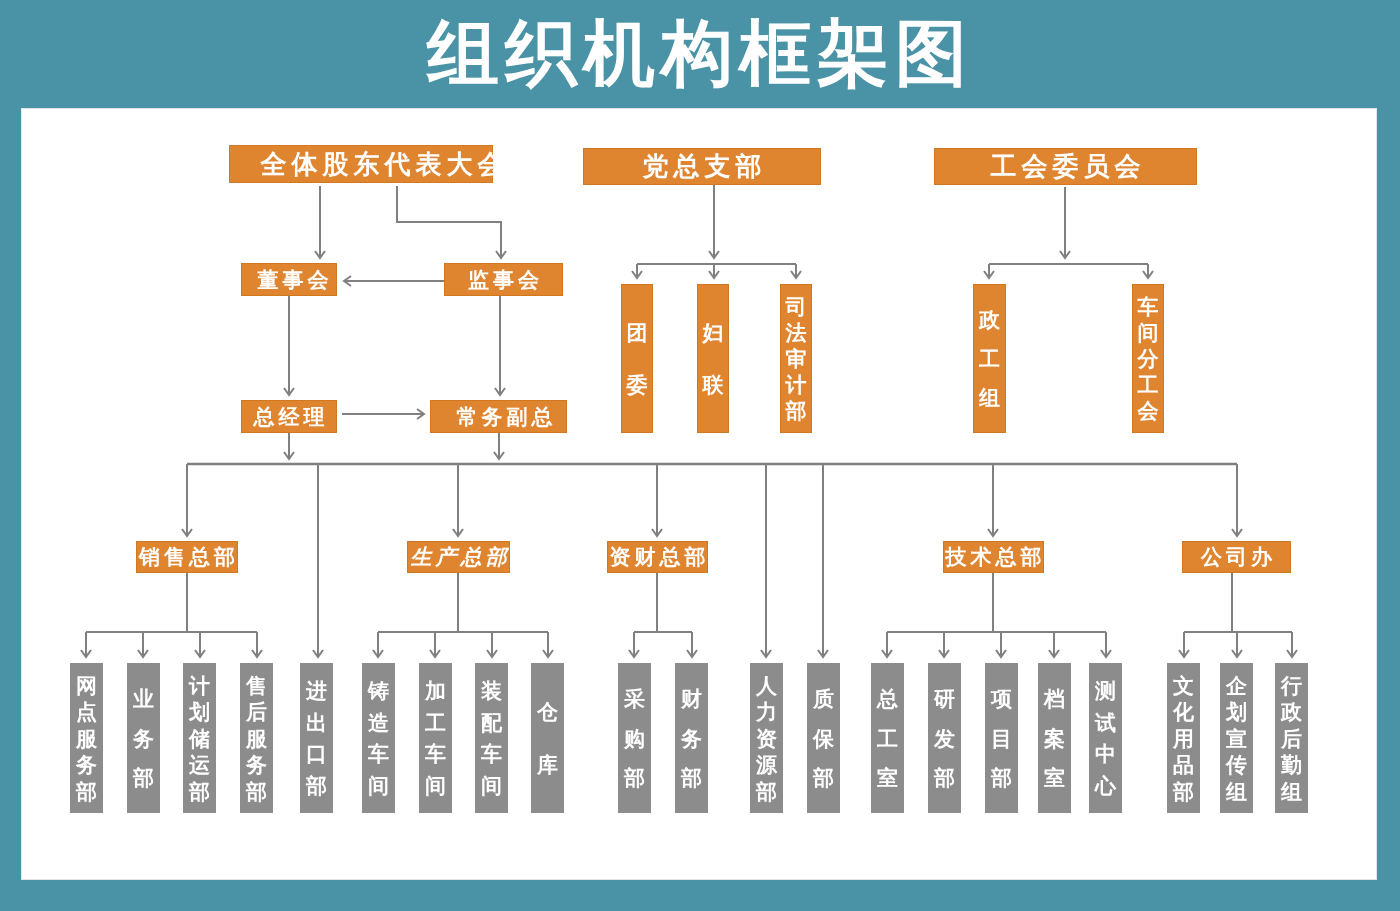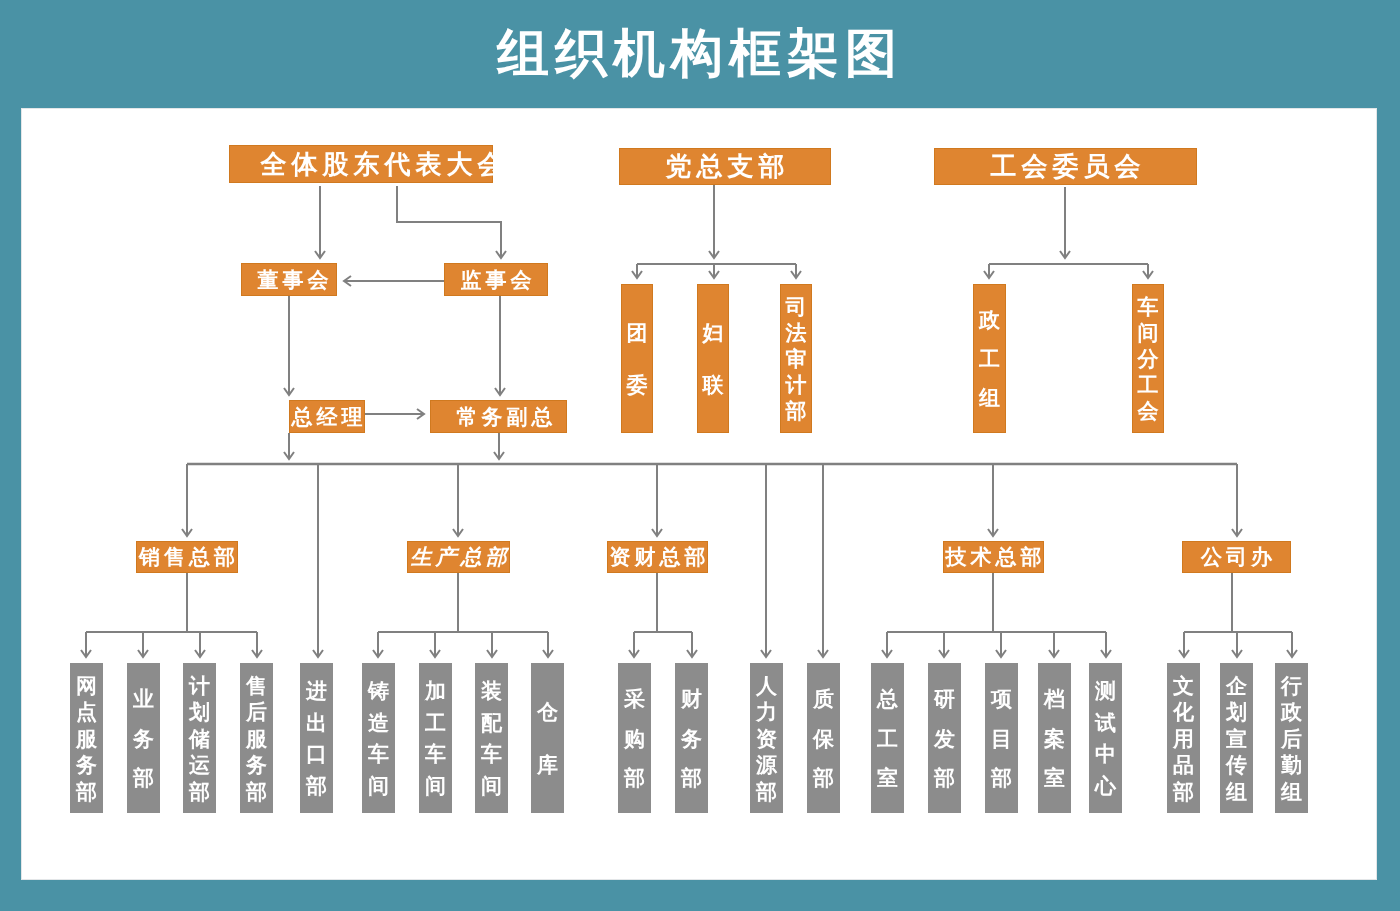--- a/index.html
+++ b/index.html
@@ -8,21 +8,21 @@
   }
   html,body{margin:0;padding:0;}
   body{font-family:"Liberation Sans","DejaVu Sans",sans-serif;}
   .stage{
     position:relative;width:1400px;height:911px;background:var(--bg);
     overflow:hidden;
   }
   .title{
     position:absolute;left:0;top:0;width:100%;height:108px;
     display:flex;align-items:center;justify-content:center;
-    color:var(--white);font-size:52px;font-weight:bold;letter-spacing:6px;
+    color:var(--white);font-size:72px;font-weight:bold;letter-spacing:6px;
   }
   .panel{
     position:absolute;left:21px;top:108px;width:1356px;height:772px;
     background:var(--panel);border:1px solid #e3e6e8;box-sizing:border-box;
   }
   svg.connectors{position:absolute;left:0;top:0;pointer-events:none;}
   .node{
     position:absolute;box-sizing:border-box;color:var(--white);font-weight:bold;
     display:flex;align-items:center;justify-content:center;
   }
@@ -103,25 +103,25 @@
         <polyline points="1106,632 1106,657" marker-end="url(#arrow)"></polyline>
         <polyline points="1232,573 1232,632"></polyline>
         <polyline points="1184,632 1292,632"></polyline>
         <polyline points="1184,632 1184,657" marker-end="url(#arrow)"></polyline>
         <polyline points="1237,632 1237,657" marker-end="url(#arrow)"></polyline>
         <polyline points="1292,632 1292,657" marker-end="url(#arrow)"></polyline>
       </g>
   </svg>
   <div id="nodes">
       <div class="node node-h big" style="left: 229px; top: 145px; width: 264px; height: 38px; padding-left: 42px;">全体股东代表大会</div>
-      <div class="node node-h big" style="left: 583px; top: 148px; width: 212px; height: 37px; margin-left: 36px;">党总支部</div>
+      <div class="node node-h big" style="left: 583px; top: 148px; width: 238px; height: 37px;">党总支部</div>
       <div class="node node-h big" style="left: 934px; top: 148px; width: 263px; height: 37px;">工会委员会</div>
       <div class="node node-h" style="left: 241px; top: 263px; width: 96px; height: 33px; padding-left: 8px;">董事会</div>
-      <div class="node node-h" style="left: 444px; top: 263px; width: 104px; height: 33px; text-align: center;">监事会</div>
-      <div class="node node-h" style="left: 241px; top: 400px; width: 76px; height: 33px; margin-left: 48px;">总经理</div>
+      <div class="node node-h" style="left: 444px; top: 263px; width: 119px; height: 33px; text-align: center;">监事会</div>
+      <div class="node node-h" style="left: 241px; top: 400px; width: 96px; height: 33px;">总经理</div>
       <div class="node node-h" style="left: 430px; top: 400px; width: 137px; height: 33px; padding-left: 12px;">常务副总</div>
       <div class="node node-v orange" style="left: 621px; top: 284px; width: 32px; height: 149px;">
         <span>团</span>
         <span>委</span>
       </div>
       <div class="node node-v orange" style="left: 697px; top: 284px; width: 32px; height: 149px;">
         <span>妇</span>
         <span>联</span>
       </div>
       <div class="node node-v orange" style="left: 780px; top: 284px; width: 32px; height: 149px;">

